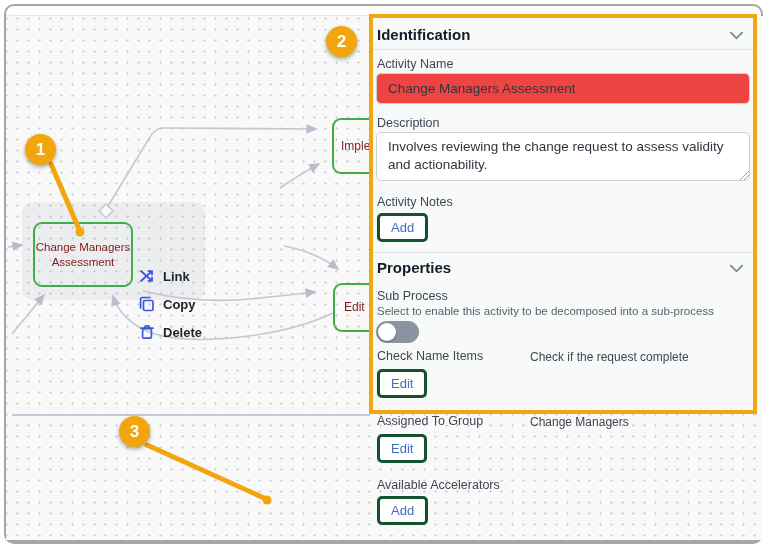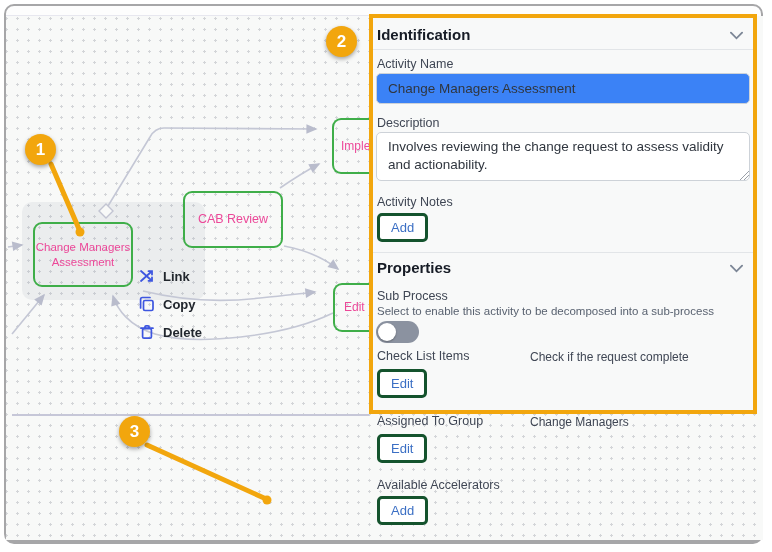--- a/index.html
+++ b/index.html
@@ -22,21 +22,21 @@
   
   .highlight{position:absolute;left:22px;top:202px;width:183px;height:98px;border-radius:10px;
              background:rgba(130,136,155,0.10);z-index:2;}
 
   
   svg.connectors{position:absolute;left:0;top:0;z-index:3;pointer-events:none;}
   svg.annotations{position:absolute;left:0;top:0;z-index:8;pointer-events:none;}
 
   
   .node{position:absolute;border:2px solid #3fae49;border-radius:9px;box-sizing:border-box;
-        color:#ec4899;display:flex;align-items:center;justify-content:center;text-align:center;
+        color:#7f1d1d;display:flex;align-items:center;justify-content:center;text-align:center;
         background:transparent;z-index:4;line-height:1.25;}
   .node-change{left:33px;top:222px;width:100px;height:65px;font-size:11.5px;}
   .node-cab{left:183px;top:191px;width:100px;height:57px;font-size:12.5px;}
   .node-imple{left:332px;top:118px;width:60px;height:56px;font-size:12px;justify-content:flex-start;padding-left:7px;border-right:none;border-top-right-radius:0;border-bottom-right-radius:0;}
   .node-char{left:333px;top:283px;width:58px;height:49px;font-size:12px;justify-content:flex-start;padding-left:9px;border-right:none;border-top-right-radius:0;border-bottom-right-radius:0;}
 
   
   .ctx-menu{position:absolute;left:139px;top:214px;z-index:5;margin-top:48px;}
   .ctx-item{display:flex;align-items:center;height:28px;cursor:pointer;}
   .ctx-item .ico{width:16px;height:16px;margin-right:8px;display:inline-flex;}
@@ -50,21 +50,21 @@
   
   .panel{position:absolute;left:369px;top:14px;width:388px;height:400px;background:#f8f9f9;
          border:4px solid #f2a60d;box-sizing:border-box;z-index:10;}
   .panel-inner{position:relative;width:100%;height:100%;}
   .sec-title{position:absolute;left:4px;font-size:15px;font-weight:700;color:#171c26;}
   .divider{position:absolute;left:0;width:100%;height:1px;background:#e2e5e8;}
   .chev{position:absolute;right:10px;width:13px;height:13px;}
   .f-label{position:absolute;left:4px;font-size:12.5px;color:#3f4654;}
   .f-help{position:absolute;left:4px;font-size:11.5px;color:#596270;}
   .f-value{position:absolute;left:157px;font-size:12px;color:#3f4654;}
-  .t-input{position:absolute;left:3px;width:374px;height:31px;background:#3b82f6;border:1px solid #cdd2d8;
+  .t-input{position:absolute;left:3px;width:374px;height:31px;background:#ef4444;border:1px solid #cdd2d8;
            border-radius:5px;box-sizing:border-box;font-family:"Liberation Sans",sans-serif;
            font-size:13.5px;color:#30363f;padding:0 11px;outline:none;}
   .t-area{position:absolute;left:3px;width:374px;height:49px;background:#ffffff;border:1px solid #cdd2d8;
           border-radius:5px;box-sizing:border-box;font-family:"Liberation Sans",sans-serif;
           font-size:13.5px;color:#30363f;padding:5px 11px;resize:none;outline:none;line-height:1.35;overflow:hidden;}
   .resize-grip{position:absolute;left:367px;width:9px;height:9px;z-index:11;
           background:linear-gradient(135deg,transparent 45%,#9aa0a8 45%,#9aa0a8 52%,transparent 52%,transparent 68%,#9aa0a8 68%,#9aa0a8 75%,transparent 75%);}
   .btn{position:absolute;left:4px;background:#ffffff;border:3px solid #14532d;border-radius:5px;
        color:#3b6fc4;font-size:13px;font-family:"Liberation Sans",sans-serif;padding:4px 11px;cursor:pointer;}
   .toggle{position:absolute;left:3px;width:43px;height:22px;background:#8b92a0;border-radius:11px;cursor:pointer;}
@@ -96,23 +96,20 @@
       <path d="M 143 291 Q 200 305 260 298 Q 298 294 315 292" marker-end="url(#arr)"></path>
       <path d="M 333 313 C 283 337 196 346 155 334 C 129 326 117 309 113 296" marker-end="url(#arr)"></path>
       <path d="M 12 334 L 44 295" marker-end="url(#arr)"></path>
     </g>
     <polygon points="106,204 113,211 106,218 99,211" fill="#f8f9f8" stroke="#c2c4d2" stroke-width="1.4"></polygon>
   </svg>
 
   <div class="node node-change">
     <span><span>Change Managers</span><br><span>Assessment</span></span>
   </div>
-  <div class="node node-cab">
-    <span>CAB Review</span>
-  </div>
   <div class="node node-imple">
     <span>Imple</span>
   </div>
   <div class="node node-char">
     <span>Edit</span>
   </div>
 
   <div class="ctx-menu">
     <div class="ctx-item">
       <span class="ico">
@@ -180,21 +177,21 @@
       <svg class="chev" style="top:244px;" viewBox="0 0 14 9">
         <path d="M1 1.5 L7 7.5 L13 1.5" fill="none" stroke="#7c8696" stroke-width="2" stroke-linecap="round"></path>
       </svg>
 
       <div class="f-label" style="top:271px;">Sub Process</div>
       <div class="f-help" style="top:287px;">Select to enable this activity to be decomposed into a sub-process</div>
       <div class="toggle" style="top:303px;">
         <div class="knob"></div>
       </div>
 
-      <div class="f-label" style="top:331px;">Check List Items</div>
+      <div class="f-label" style="top:331px;">Check Name Items</div>
       <div class="f-value" style="top:332px;">Check if the request complete</div>
       <button class="btn" style="top:351px;">Edit</button>
 
       <div class="f-label" style="top:396px;">Assigned To Group</div>
       <div class="f-value" style="top:397px;">Change Managers</div>
       <button class="btn" style="top:416px;">Edit</button>
 
       <div class="f-label" style="top:460px;">Available Accelerators</div>
       <button class="btn" style="top:478px;">Add</button>
 

